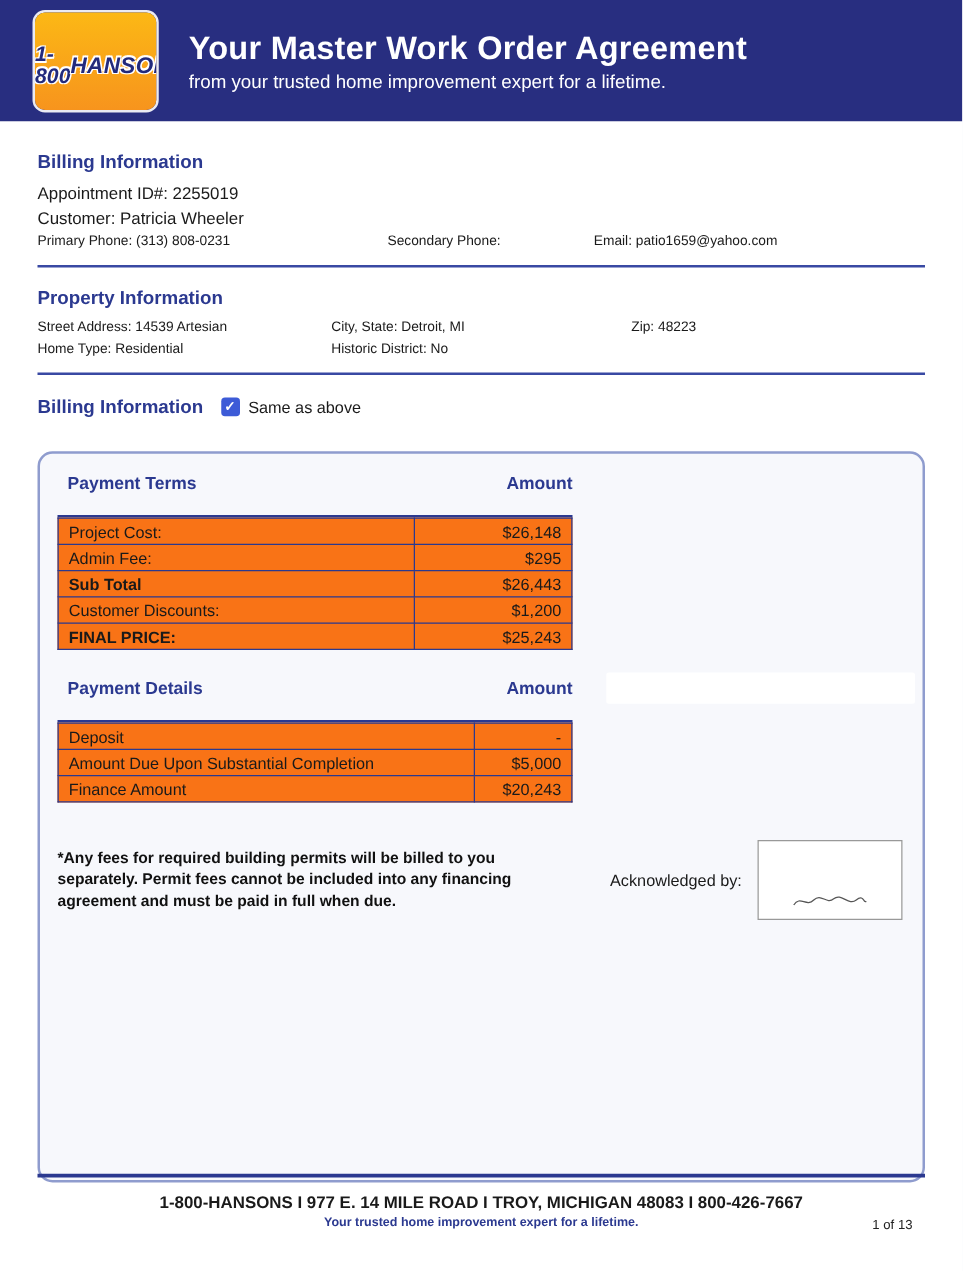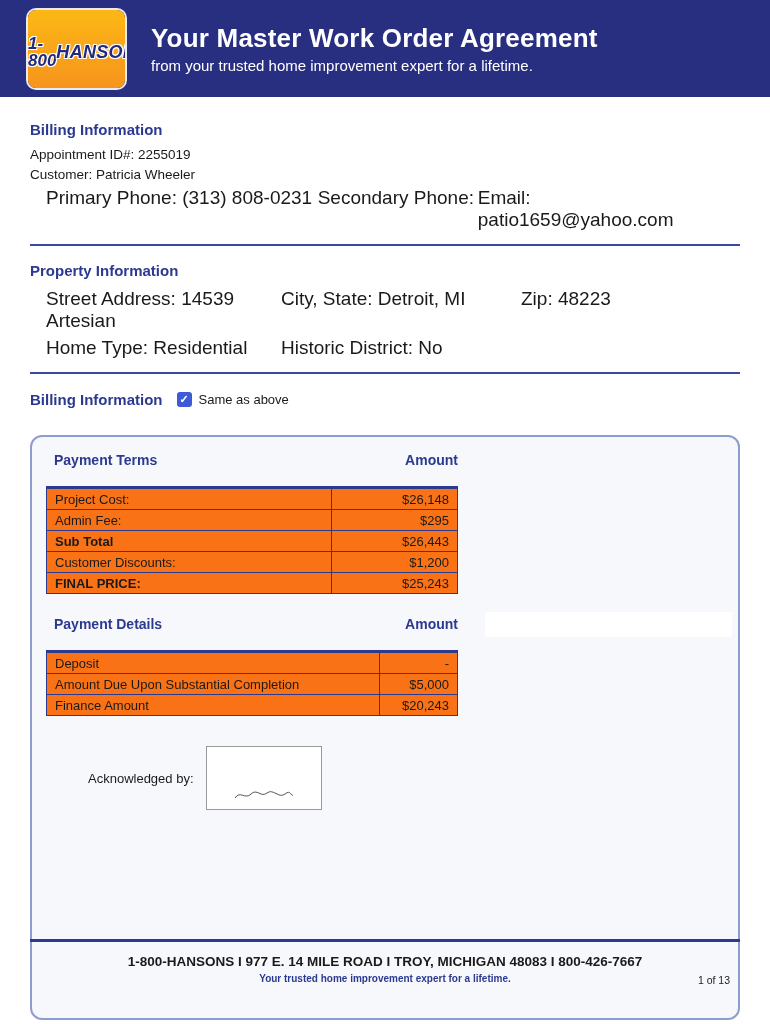--- a/index.html
+++ b/index.html
@@ -22,21 +22,21 @@
   .banner-text { margin-left:26px; }
   .banner-title { color:#fff; font-size:26px; font-weight:bold; letter-spacing:.2px; }
   .banner-sub { color:#fff; font-size:15px; margin-top:3px; }
 
   
   .content { padding:0 30px; }
   .section-heading { color:#2b3990; font-size:15px; font-weight:bold; }
   .h-customer { margin-top:24px; margin-bottom:9px; }
   .h-property { margin-top:16px; margin-bottom:9px; }
   .info-line { font-size:13.5px; margin:5px 0; }
-  .info-row { display:flex; margin:5px 16px; font-size:19px; }
+  .info-row { display:flex; margin:5px 0; font-size:11px; }
   .cust-col-a { width:280px; } .cust-col-b { width:165px; }
   .prop-col-a { width:235px; } .prop-col-b { width:240px; }
   .divider { border:none; border-top:2px solid #3949a3; margin-top:13px; }
 
   .billing-row { display:flex; align-items:center; margin-top:17px; }
   .checkbox { width:15px; height:15px; background:#3d5bd7; border-radius:3px; margin-left:14px;
               display:flex; align-items:center; justify-content:center; color:#fff; font-size:11px;
               font-weight:bold; cursor:pointer; }
   .checkbox-label { font-size:13px; margin-left:7px; }
 
@@ -170,20 +170,21 @@
               <td class="lbl">Finance Amount</td>
               <td class="amt">$20,243</td>
             </tr>
           </tbody>
         </table>
       </div>
 
       <div class="blank-field"></div>
 
       <div class="note-row">
+        <div class="note-text">*Any fees for required building permits will be billed to you separately. Permit fees cannot be included into any financing agreement and must be paid in full when due.</div>
         <div class="ack-label">Acknowledged by:</div>
         <div class="sig-box">
           <svg width="62" height="16" viewBox="0 0 62 16">
             <path d="M2 11 C 7 3, 12 13, 18 7 S 28 11, 34 6 S 46 12, 52 7 S 58 10, 60 8" fill="none" stroke="#555" stroke-width="1"></path>
           </svg>
         </div>
       </div>
 
     </div>
   </div>

